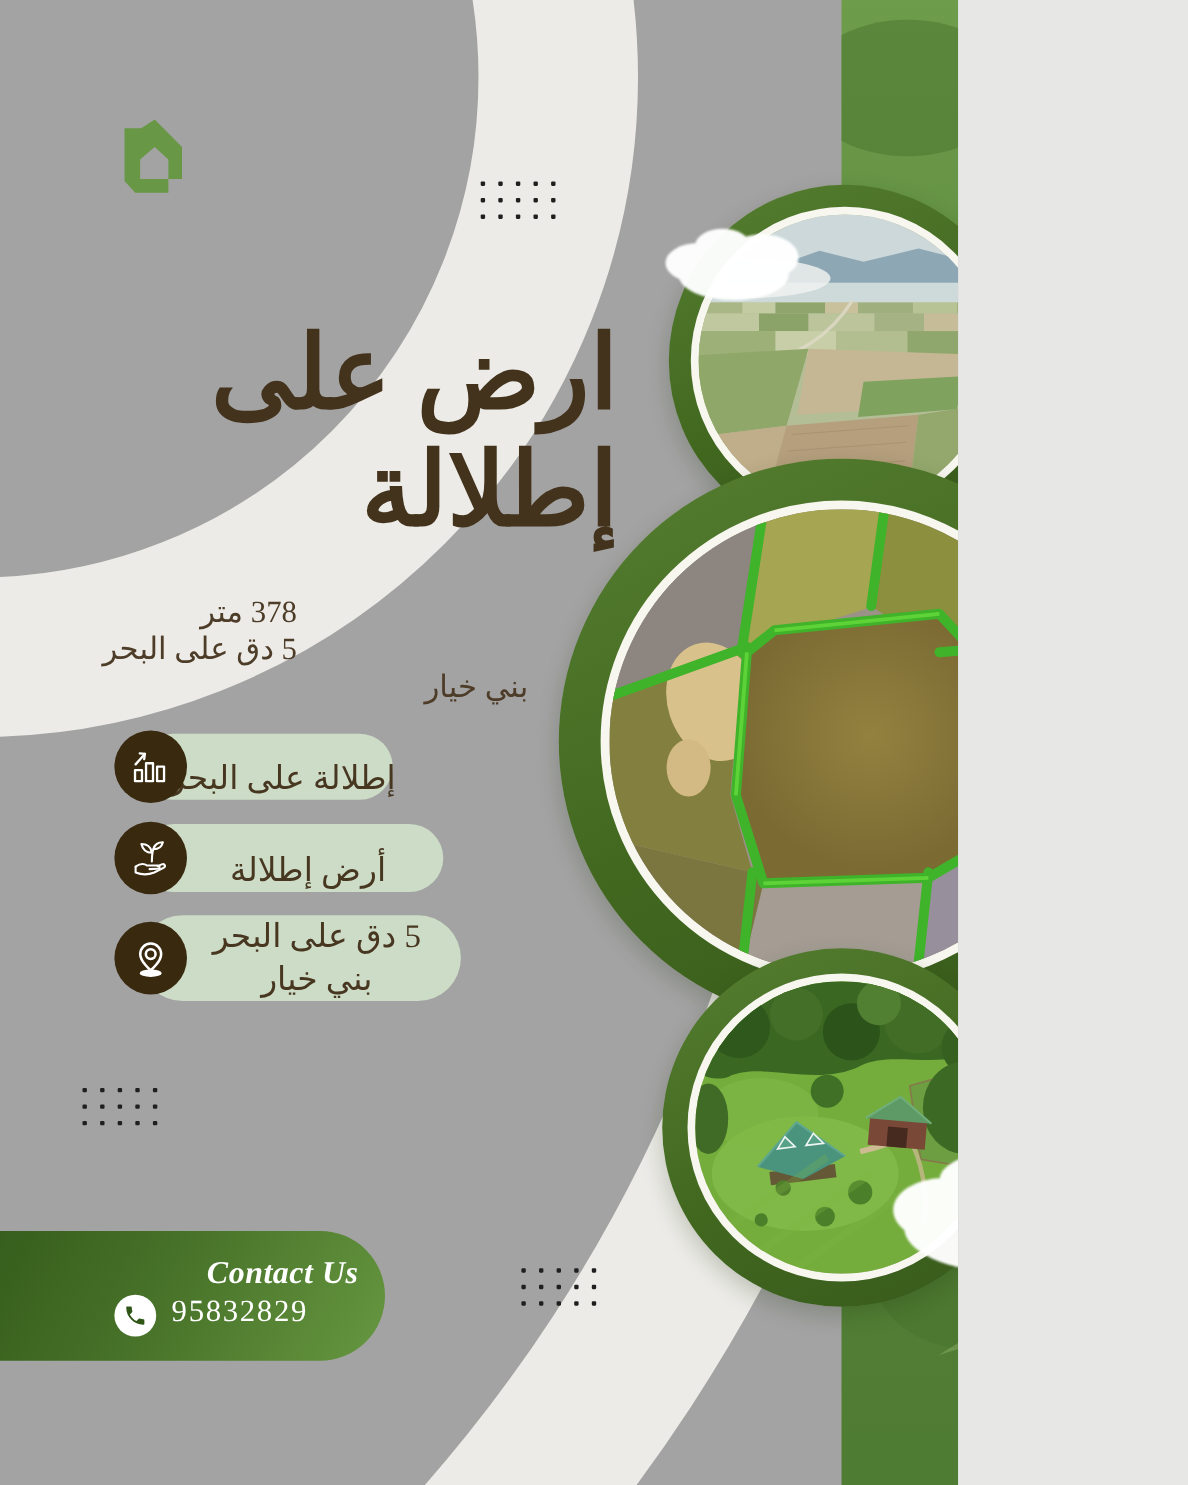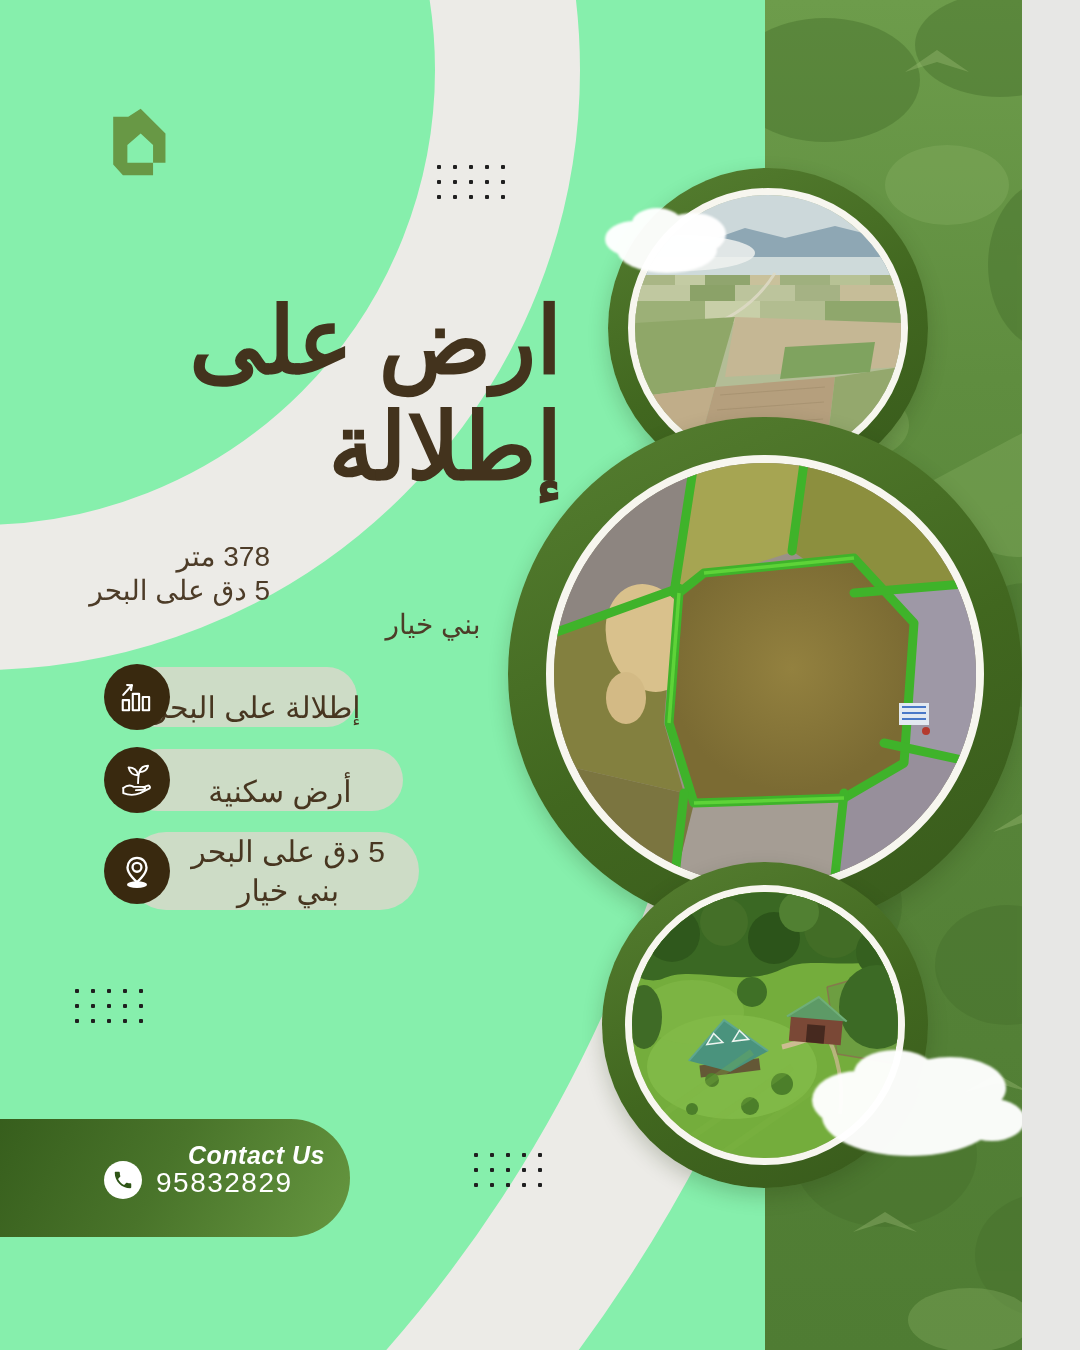--- a/index.html
+++ b/index.html
@@ -1,18 +1,18 @@
 <!DOCTYPE html>
 <html lang="ar"><head>
 <meta charset="utf-8">
 <style>
   *{box-sizing:border-box;margin:0;padding:0}
   html,body{background:#e7e7e5}
-  .canvas{position:relative;width:1022px;height:1350px;overflow:hidden;
-    background:#86efac;font-family:Liberation Sans, sans-serif}
+  .canvas{position:relative;width:871px;height:1350px;overflow:hidden;
+    background:#a3a3a3;font-family:Liberation Serif, serif}
 
   
   .arc{position:absolute;border-radius:50%;border:145px solid #ecebe7;z-index:1}
   #arcA{left:-620px;top:-530px;width:1200px;height:1200px}
   .arcB-clip{position:absolute;left:0;top:420px;width:765px;height:930px;overflow:hidden;z-index:1}
   #arcB{position:absolute;left:-2155px;top:-1485px;width:3030px;height:3030px;
     border:150px solid #ecebe7;border-radius:50%}
 
   
   .dots{position:absolute;display:grid;grid-template-columns:repeat(5,4px);gap:11px 12px;z-index:2}
@@ -50,23 +50,23 @@
   #pill3{left:127px;top:832px;width:292px;height:78px}
   .feat-icon{position:absolute;width:66px;height:66px;border-radius:50%;background:#39290f;
     z-index:6;display:flex;align-items:center;justify-content:center}
   #ficon1{left:104px;top:664px}
   #ficon2{left:104px;top:747px}
   #ficon3{left:104px;top:838px}
 
   
   .contact-pill{position:absolute;left:-80px;top:1119px;width:430px;height:118px;z-index:5;
     border-radius:60px;background:linear-gradient(118deg,#2f5517 0%,#49742a 55%,#669740 100%)}
-  .contact-heading{position:absolute;left:268px;top:22px;color:#fff;font-size:25px;
+  .contact-heading{position:absolute;left:268px;top:22px;color:#fff;font-size:29px;
     font-weight:bold;font-style:italic;letter-spacing:.5px}
-  .phone-row{position:absolute;left:184px;top:42px;display:flex;align-items:flex-end;gap:14px}
+  .phone-row{position:absolute;left:184px;top:58px;display:flex;align-items:flex-start;gap:14px}
   .phone-circle{width:38px;height:38px;border-radius:50%;background:#fff;
     display:flex;align-items:center;justify-content:center}
   .phone-number{color:#fff;font-size:28px;letter-spacing:1.5px}
 </style>
 </head>
 <body>
 
 <div class="canvas">
 
   <div class="arc" id="arcA"></div>
@@ -338,21 +338,21 @@
       <path d="M5,16 L13,7"></path>
         <path d="M13,7 L8.6,6.6"></path>
         <path d="M13,7 L12.4,11.4"></path>
       <rect x="4.5" y="21" width="6" height="9.5"></rect>
       <rect x="14" y="15" width="6" height="15.5"></rect>
       <rect x="23.5" y="18" width="6" height="12.5"></rect>
     </svg>
   </div>
 
   <div class="pill" id="pill2">
-    <div>أرض سكنية</div>
+    <div>أرض إطلالة</div>
   </div>
   <div class="feat-icon" id="ficon2">
     <svg viewBox="0 0 36 36" width="38" height="38" fill="none" stroke="#fff" stroke-width="1.8" stroke-linecap="round" stroke-linejoin="round">
       <path d="M19,21 C19,15.5 19,11.5 21.5,7.5"></path>
       <path d="M19,13.5 C14,13.5 11,10.5 10,6 C15,6 18,8.5 19,13"></path>
       <path d="M20.5,10.5 C24.5,10.5 27.5,8.5 28.5,4.5 C23.5,4.5 21.5,6.5 20.5,10"></path>
       <path d="M5,25.5 C9,22.5 12,22.5 15,24.5 L24,24.5 C26.2,24.5 26.2,27.2 24,27.2 L17,27.6"></path>
       <path d="M5,25.5 L5,30.5 C10,32.5 16,32.5 21,30.5 L29,26.5 C31.3,25.4 30.2,22.4 27.5,23.5 L24,25"></path>
     </svg>
   </div>

